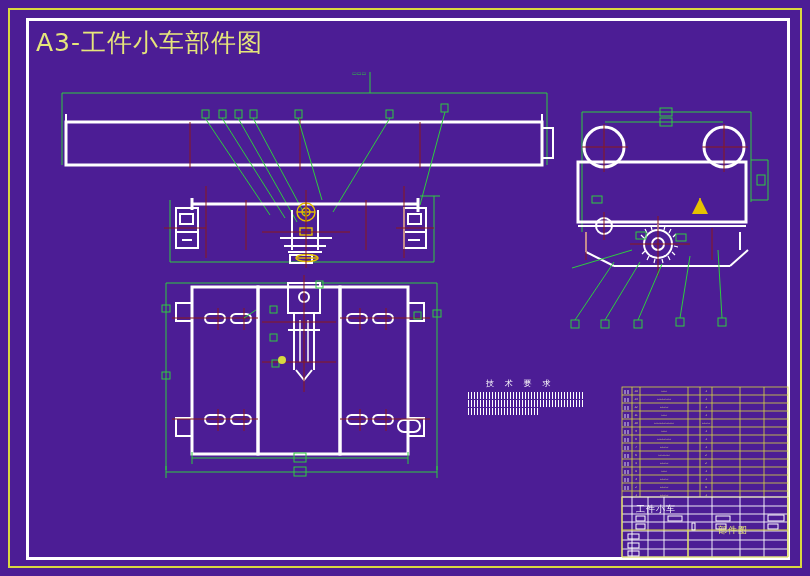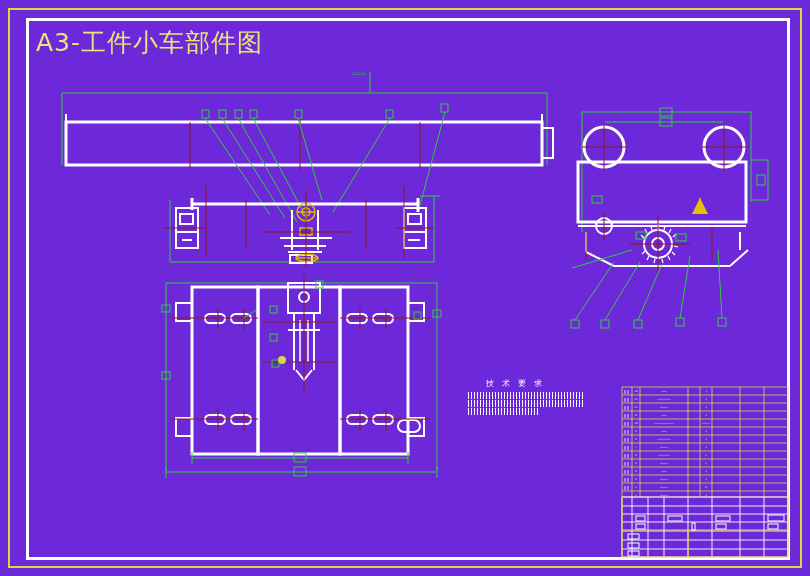--- a/index.html
+++ b/index.html
@@ -10,21 +10,21 @@
   body {
     width: 810px;
     height: 576px;
     overflow: hidden;
     font-family: "Liberation Sans", sans-serif;
   }
   #canvas {
     position: relative;
     width: 810px;
     height: 576px;
-    background: #6d28d9;
+    background: #4c1d95;
   }
   #canvas svg.layer {
     position: absolute;
     left: 0;
     top: 0;
     width: 810px;
     height: 576px;
     overflow: visible;
   }
 
@@ -68,21 +68,21 @@
   }
 
   
   .tech-block {
     position: absolute;
     left: 468px; top: 378px;
     width: 120px;
   }
   .tech-head {
     color: #ffffff;
-    font-family: Liberation Serif, serif;
+    font-family: Liberation Mono, monospace;
     font-size: 8px;
     letter-spacing: 3px;
     margin-left: 18px;
     white-space: nowrap;
   }
   .tech-lines { margin-top: 3px; }
   .tech-line {
     height: 7px;
     margin-bottom: 1px;
     background-image: repeating-linear-gradient(
@@ -549,14 +549,18 @@
 
   <div class="tech-block">
     <div class="tech-head">技 术 要 求</div>
     <div class="tech-lines">
       <div class="tech-line" style="width:116px;"></div>
       <div class="tech-line" style="width:116px;"></div>
       <div class="tech-line" style="width:70px;"></div>
     </div>
   </div>
 
+  <div class="titleblock">
+    <div class="tb-name">工件小车</div>
+    <div class="tb-type">部件图</div>
+  </div>
 
 </div>
 
 </body></html>

